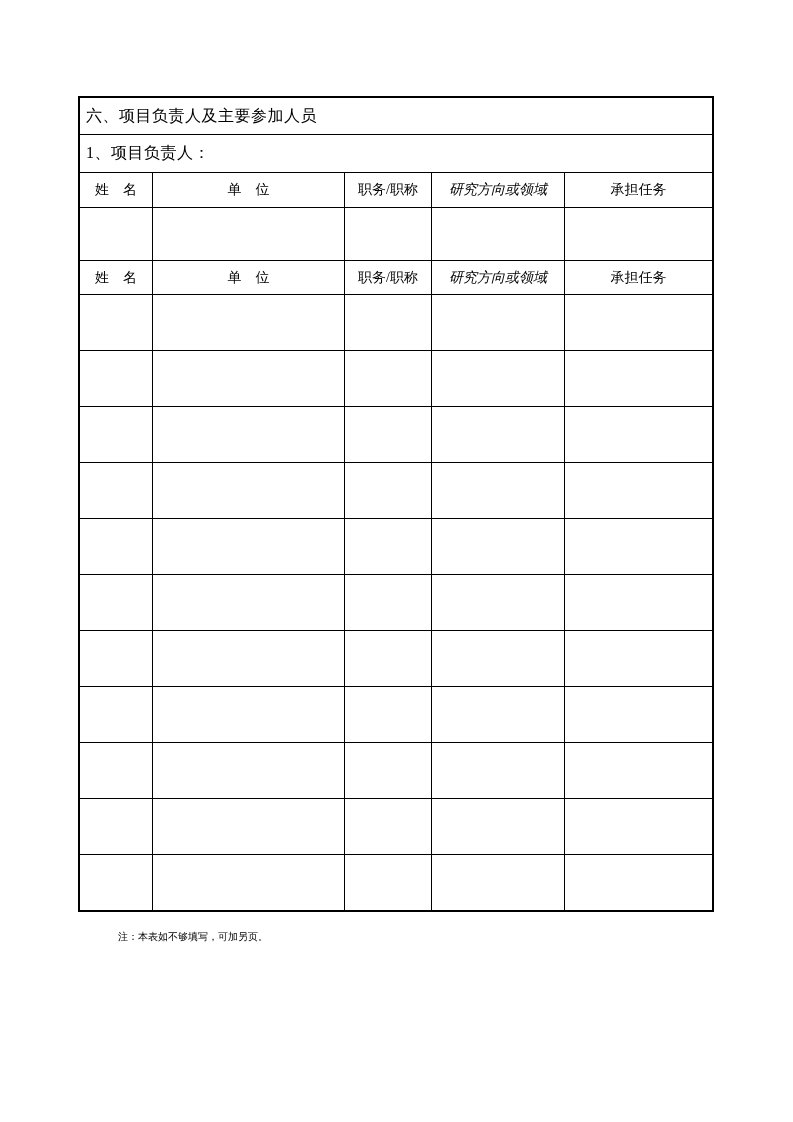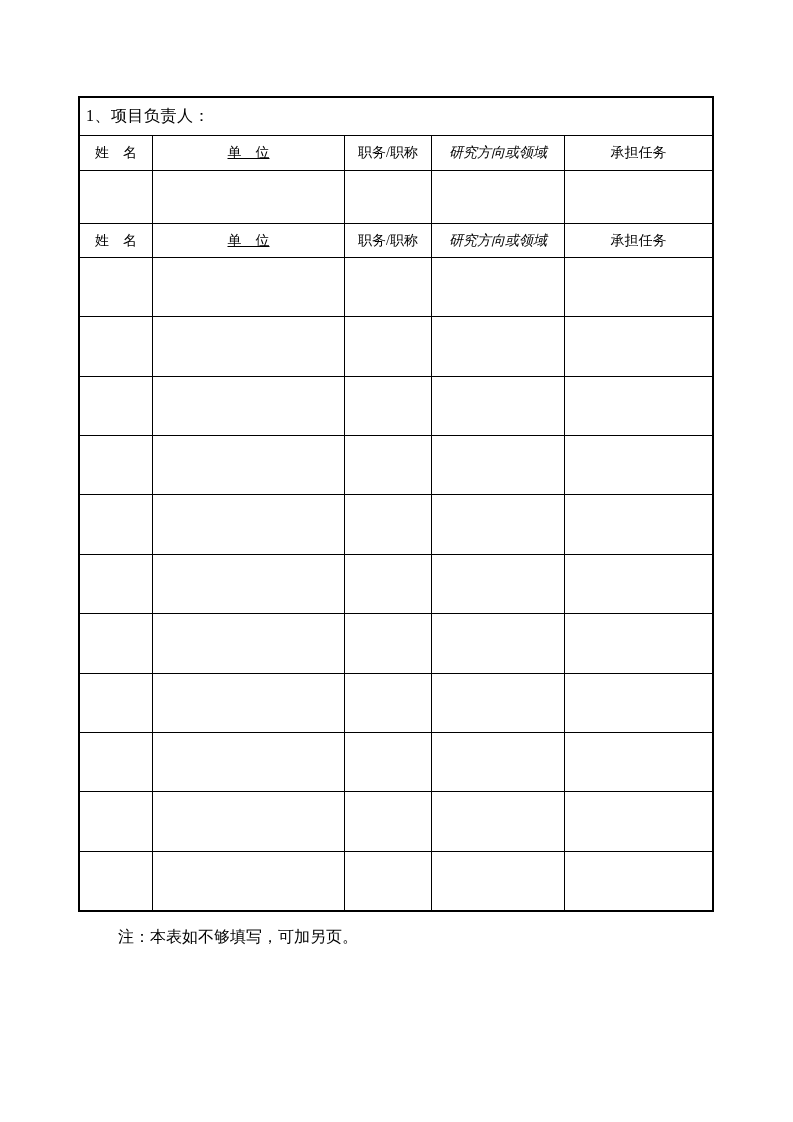--- a/index.html
+++ b/index.html
@@ -41,21 +41,21 @@
   .rows-holder { display: contents; }
   .rows-holder .prow:last-child { border-bottom: none; }
 
   .cell {
     box-sizing: border-box;
     border-right: 1px solid #000000;
     overflow: hidden;
   }
   .cell:last-child { border-right: none; }
   .c1 { width: 73px;  flex-shrink: 0; }
-  .c2 { width: 192px; flex-shrink: 0; text-decoration: underline; }
+  .c2 { width: 192px; flex-shrink: 0; }
   .c3 { width: 87px;  flex-shrink: 0; }
   .c4 { width: 133px; flex-shrink: 0; font-style: italic; }
   .c5 { flex: 1 1 auto; }
 
   .span-cell {
     width: 100%;
     border-right: none;
     display: flex;
     align-items: center;
     padding-left: 6px;
@@ -66,32 +66,35 @@
     display: flex;
     align-items: center;
     justify-content: center;
     font-size: 14px;
     text-align: center;
   }
   .note {
     position: absolute;
     left: 118px;
     top: 927px;
-    font-size: 16px;
+    font-size: 10px;
     line-height: 20px;
     color: #000000;
   }
 </style>
 </head>
 <body>
 
 <div class="page">
 
   <div class="ftable">
 
+    <div class="trow row-title">
+      <div class="cell span-cell">六、项目负责人及主要参加人员</div>
+    </div>
 
     <div class="trow row-sub">
       <div class="cell span-cell">1、项目负责人：</div>
     </div>
 
     <div class="trow row-header">
       <div class="cell c1">姓　名</div>
       <div class="cell c2">单　位</div>
       <div class="cell c3">职务/职称</div>
       <div class="cell c4">研究方向或领域</div>

